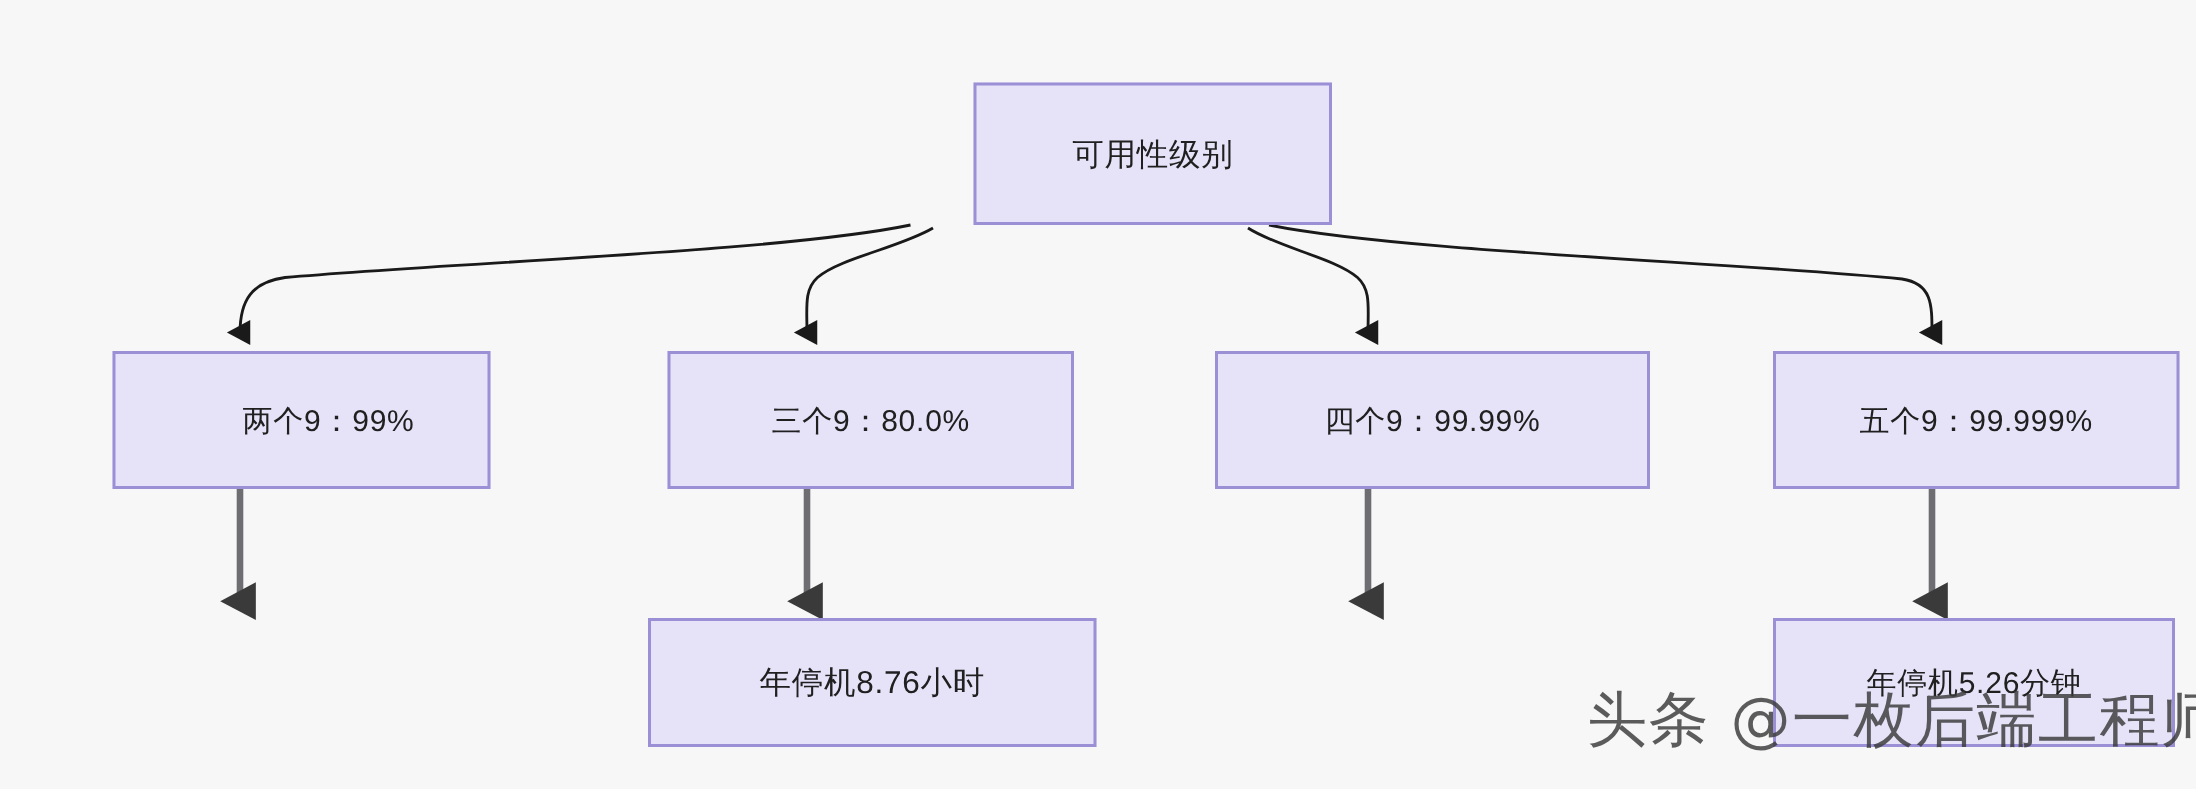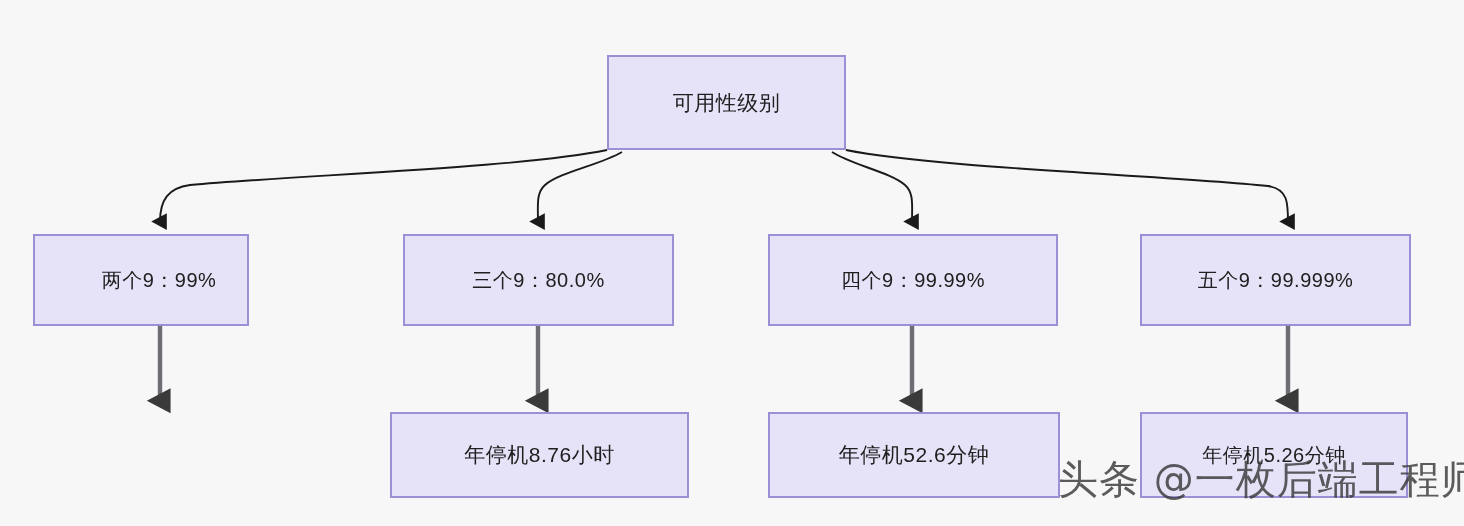--- a/index.html
+++ b/index.html
@@ -32,34 +32,35 @@
   .node {
     position: absolute;
     box-sizing: border-box;
     background: #e6e3f8;
     border: 2px solid #9b8fd6;
     display: flex;
     align-items: center;
     justify-content: center;
     color: #202020;
     letter-spacing: 0.5px;
+    margin-left: 42px;
   }
   .node .label {
     display: block;
     white-space: nowrap;
     text-align: center;
   }
   #node-root {
     left: 607px;
     top: 55px;
     width: 239px;
     height: 95px;
     font-size: 21px;
   }
-  #node-l2-0 { left: 33px;   top: 234px; width: 216px; height: 92px; font-size: 20px; padding-left: 36px; }
+  #node-l2-0 { left: 33px;   top: 234px; width: 252px; height: 92px; font-size: 20px; padding-left: 36px; }
   #node-l2-1 { left: 403px;  top: 234px; width: 271px; height: 92px; font-size: 20px; }
   #node-l2-2 { left: 768px;  top: 234px; width: 290px; height: 92px; font-size: 20px; }
   #node-l2-3 { left: 1140px; top: 234px; width: 271px; height: 92px; font-size: 20px; }
 
   #node-l3-0 { left: 8px;    top: 412px; width: 307px; height: 86px; font-size: 21px; }
   #node-l3-1 { left: 390px;  top: 412px; width: 299px; height: 86px; font-size: 21px; }
   #node-l3-2 { left: 768px;  top: 412px; width: 292px; height: 86px; font-size: 21px; }
   #node-l3-3 { left: 1140px; top: 412px; width: 268px; height: 86px; font-size: 20px; }
 
   #watermark {
@@ -117,22 +118,19 @@
   <div class="node" id="node-l2-2">
     <span class="label">四个9：99.99%</span>
   </div>
   <div class="node" id="node-l2-3">
     <span class="label">五个9：99.999%</span>
   </div>
 
   <div class="node" id="node-l3-1">
     <span class="label">年停机8.76小时</span>
   </div>
-  <div class="node" id="node-l3-2">
-    <span class="label">年停机52.6分钟</span>
-  </div>
   <div class="node" id="node-l3-3">
     <span class="label">年停机5.26分钟</span>
   </div>
 
   <div id="watermark">头条 @一枚后端工程师</div>
 
 </div>
 
 </body></html>

